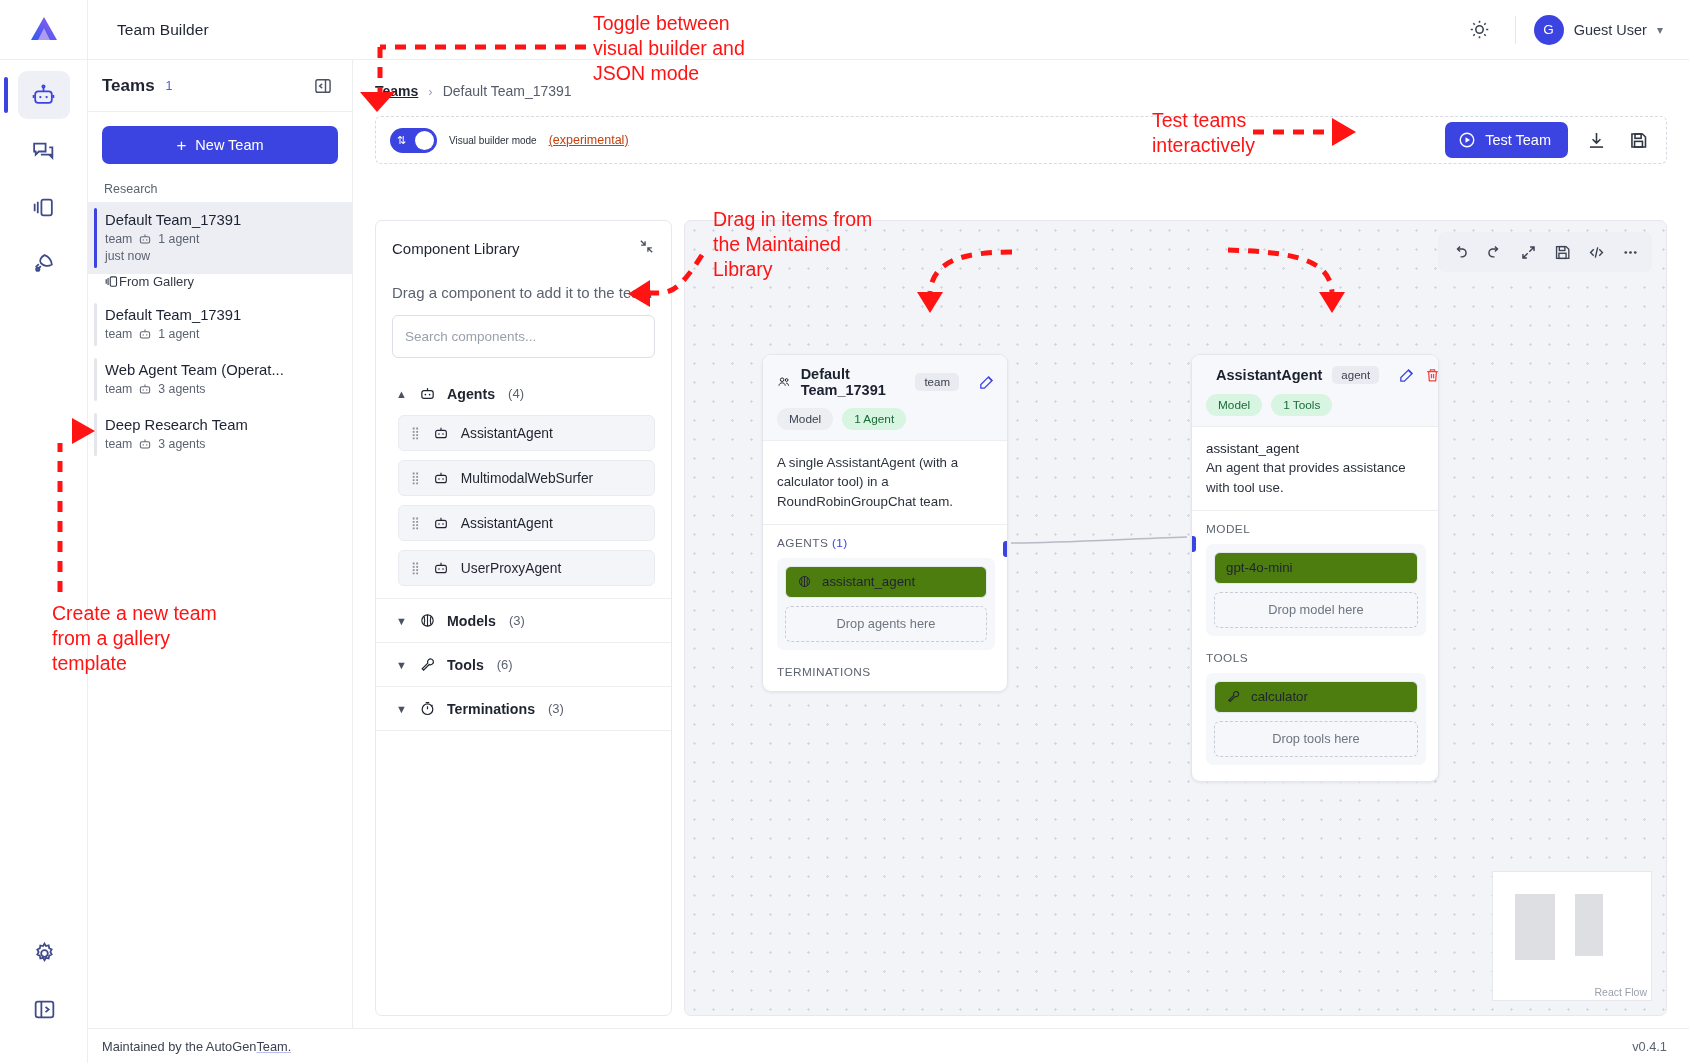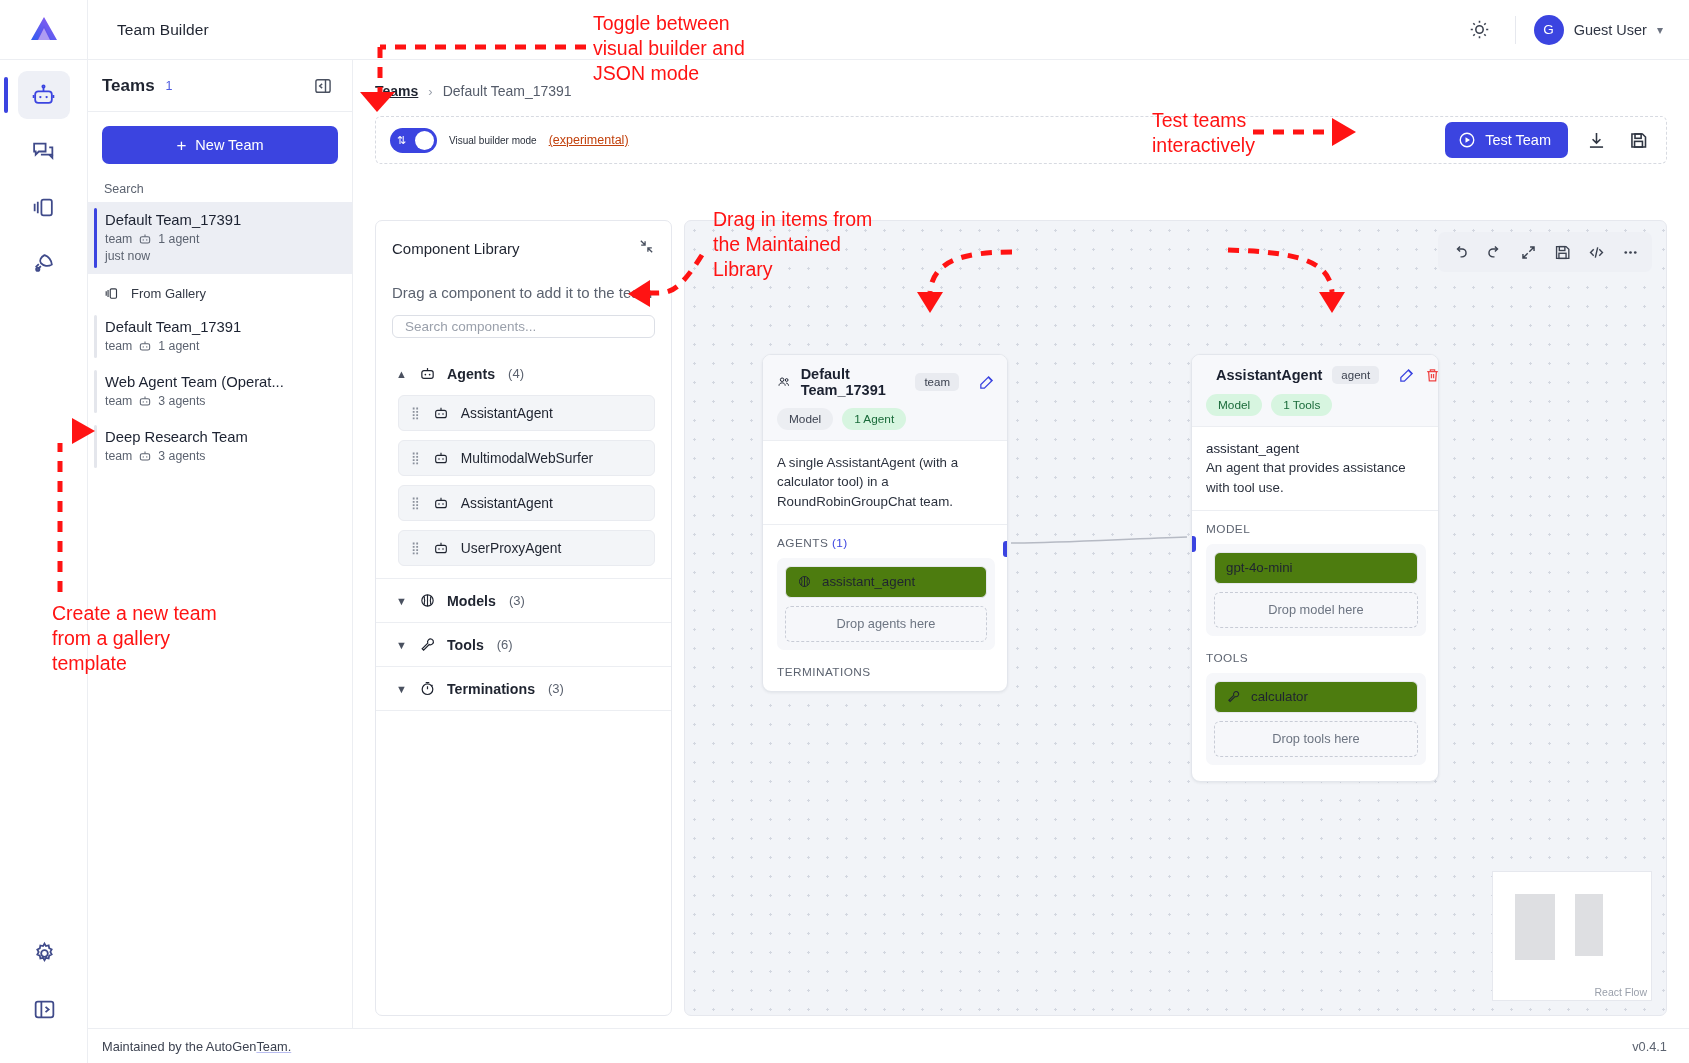--- a/index.html
+++ b/index.html
@@ -66,22 +66,22 @@
   .collapse-btn { margin-left: auto; width: 26px; height: 26px; cursor: pointer;
     display:flex; align-items:center; justify-content:center; color:#4a5160; }
   .new-team-wrap { padding: 14px 14px 6px; }
   .new-team-btn {
     width: 100%; height: 38px; background: #3b44e0; color: #fff; border: none;
     border-radius: 7px; font-size: 14.5px; cursor: pointer;
     display: flex; align-items: center; justify-content: center; gap: 9px;
     font-family: "Liberation Sans", sans-serif;
   }
   .section-label { font-size: 12.5px; color: #5c6370; padding: 12px 16px 6px; }
-  .gallery-label { display: flex; gap: 12px; font-size: 13px;
-    color: #343a46; padding: 12px 16px 8px; }
+  .gallery-label { display: flex; gap: 0; font-size: 13px;
+    color: #343a46; padding: 0 16px 8px; }
   .team-item {
     position: relative; padding: 10px 14px 11px 17px; cursor: pointer;
   }
   .team-item.selected { background: #eceef4; }
   .team-item::before {
     content: ""; position: absolute; left: 6px; top: 6px; bottom: 6px;
     width: 3px; border-radius: 2px; background: transparent;
   }
   .team-item.selected::before { background: #3b44e0; }
   .team-item.galleryrow::before { background: #e4e6ec; }
@@ -125,21 +125,21 @@
   .complib {
     width: 297px; background: #fff; border: 1px solid #e6e8ee; border-radius: 7px;
     display: flex; flex-direction: column; overflow: hidden;
   }
   .complib-head { padding: 17px 16px 0; }
   .complib-title { font-size: 15px; color: #1f2430; display: flex; align-items: center; }
   .complib-expand { margin-left: auto; cursor: pointer; color: #4a5160; }
   .complib-sub { font-size: 15px; color: #5c6370; margin-top: 26px; }
   .search-wrap { padding: 14px 16px 0; }
   .search-input {
-    width: 100%; height: 23px; border: 1px solid #dcdfe6; border-radius: 6px;
+    width: 100%; height: 43px; border: 1px solid #dcdfe6; border-radius: 6px;
     padding: 0 12px; font-size: 13.5px; color: #1f2430; outline: none;
     font-family: "Liberation Sans", sans-serif; background: #fff;
   }
   .search-input::placeholder { color: #9aa0ab; }
   .cat { border-bottom: 1px solid #eceef2; }
   .cat-head {
     display: flex; align-items: center; gap: 11px; padding: 13px 16px 13px 20px;
     cursor: pointer; font-size: 14.2px; color: #1f2430; font-weight: 600;
   }
   .cat-count { color: #5c6370; font-weight: 400; font-size: 13px; margin-left: 2px; }
@@ -322,21 +322,21 @@
       </div>
     </div>
 
     <div class="new-team-wrap">
       <button class="new-team-btn">
         <span style="font-size:17px;line-height:1;">+</span>
         <span>New Team</span>
       </button>
     </div>
 
-    <div class="section-label">Search</div>
+    <div class="section-label">Research</div>
 
     <div class="team-item selected">
       <div class="team-name">Default Team_17391</div>
       <div class="team-meta">
         <span>team</span>
         <svg width="14" height="14" viewBox="0 0 24 24" fill="none" stroke="#5c6370" stroke-width="1.8">
           <rect x="4" y="8" width="16" height="11" rx="3"></rect>
             <path d="M12 4.3v3.6"></path>
           <circle cx="9" cy="13.5" r="1.2" fill="#5c6370" stroke="none"></circle>
             <circle cx="15" cy="13.5" r="1.2" fill="#5c6370" stroke="none"></circle>

